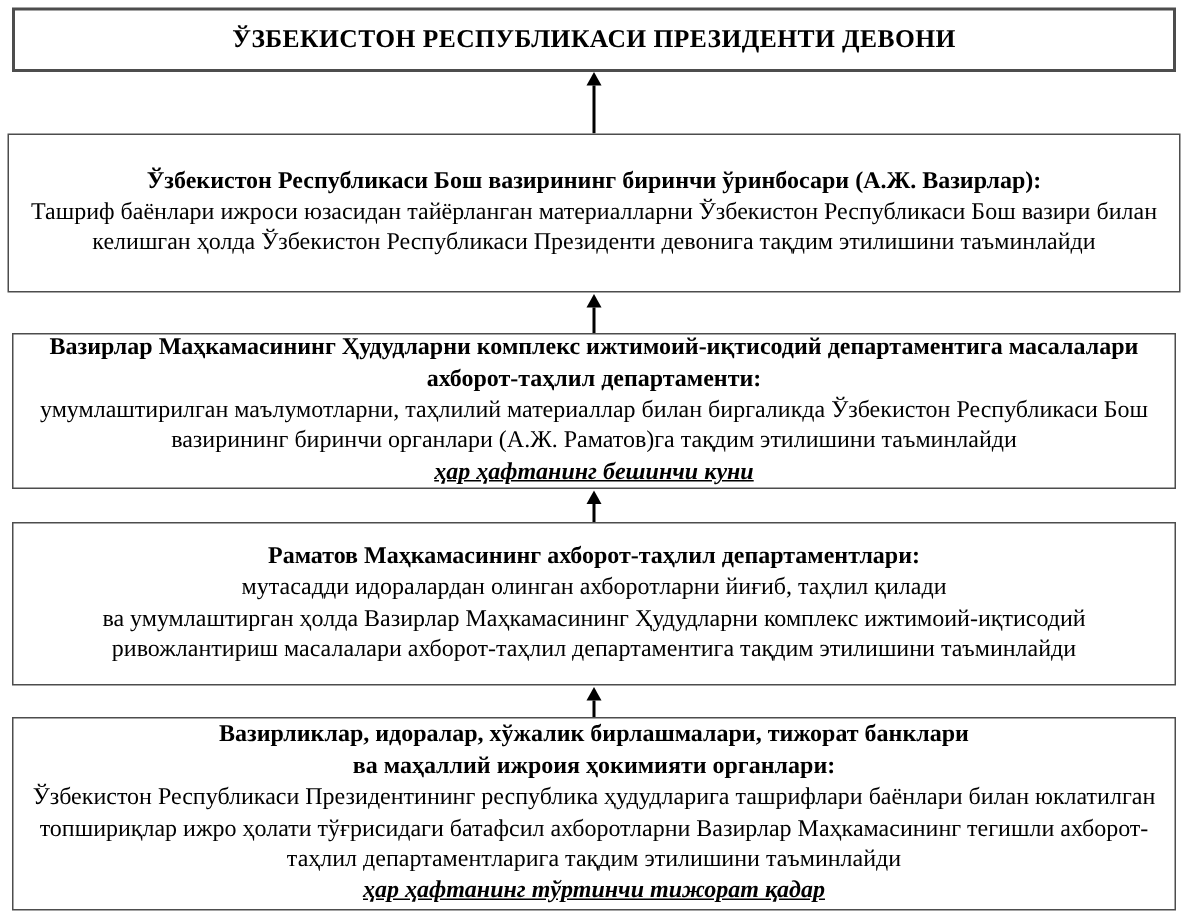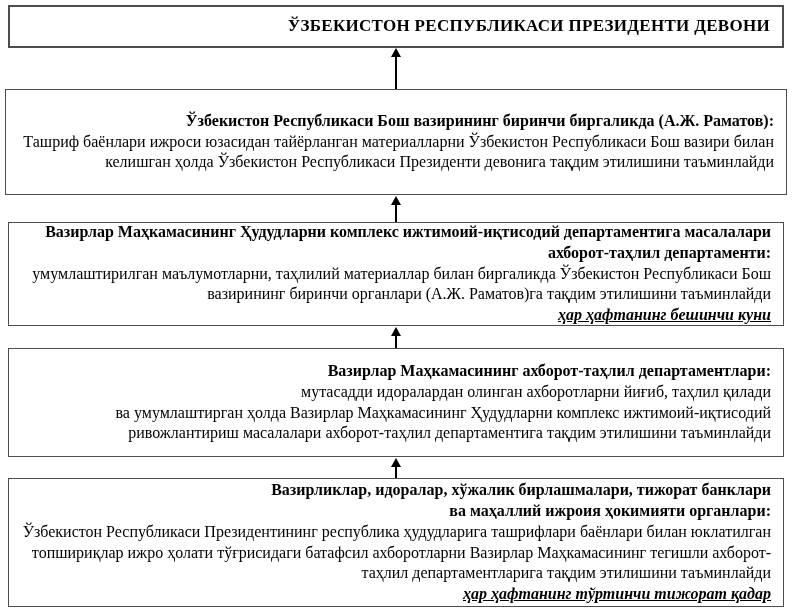--- a/index.html
+++ b/index.html
@@ -17,21 +17,21 @@
     overflow: hidden;
   }
   .box {
     position: absolute;
     background: #ffffff;
     border: 1px solid #4d4d4d;
     box-sizing: border-box;
     display: flex;
     flex-direction: column;
     justify-content: center;
-    text-align: right;
+    text-align: center;
     padding: 2px 12px;
     font-size: 16px;
     line-height: 20.8px;
   }
   .box-title {
     top: 5px; left: 8px; width: 776px; height: 43px;
     border-width: 2px;
     font-weight: bold;
     font-size: 17px;
     letter-spacing: 0.3px;
@@ -81,36 +81,36 @@
 
 <div id="stage">
 
   <div class="box box-title">
     <div>ЎЗБЕКИСТОН РЕСПУБЛИКАСИ ПРЕЗИДЕНТИ ДЕВОНИ</div>
   </div>
 
   <div class="arrow arrow-1"></div>
 
   <div class="box box-2">
-    <div class="box-header">Ўзбекистон Республикаси Бош вазирининг биринчи биргаликда (А.Ж. Раматов):</div>
+    <div class="box-header">Ўзбекистон Республикаси Бош вазирининг биринчи ўринбосари (А.Ж. Вазирлар):</div>
     <div class="box-body">Ташриф баёнлари ижроси юзасидан тайёрланган материалларни Ўзбекистон Республикаси Бош вазири билан келишган ҳолда Ўзбекистон Республикаси Президенти девонига тақдим этилишини таъминлайди</div>
   </div>
 
   <div class="arrow arrow-2"></div>
 
   <div class="box box-3">
     <div class="box-header">Вазирлар Маҳкамасининг Ҳудудларни комплекс ижтимоий-иқтисодий департаментига масалалари ахборот-таҳлил департаменти:</div>
     <div class="box-body">умумлаштирилган маълумотларни, таҳлилий материаллар билан биргаликда Ўзбекистон Республикаси Бош вазирининг биринчи органлари (А.Ж. Раматов)га тақдим этилишини таъминлайди</div>
     <div class="box-deadline">ҳар ҳафтанинг бешинчи куни</div>
   </div>
 
   <div class="arrow arrow-3"></div>
 
   <div class="box box-4">
-    <div class="box-header">Вазирлар Маҳкамасининг ахборот-таҳлил департаментлари:</div>
+    <div class="box-header">Раматов Маҳкамасининг ахборот-таҳлил департаментлари:</div>
     <div class="box-body">мутасадди идоралардан олинган ахборотларни йиғиб, таҳлил қилади
 ва умумлаштирган ҳолда Вазирлар Маҳкамасининг Ҳудудларни комплекс ижтимоий-иқтисодий ривожлантириш масалалари ахборот-таҳлил департаментига тақдим этилишини таъминлайди</div>
   </div>
 
   <div class="arrow arrow-4"></div>
 
   <div class="box box-5">
     <div class="box-header">Вазирликлар, идоралар, хўжалик бирлашмалари, тижорат банклари
 ва маҳаллий ижроия ҳокимияти органлари:</div>
     <div class="box-body">Ўзбекистон Республикаси Президентининг республика ҳудудларига ташрифлари баёнлари билан юклатилган топшириқлар ижро ҳолати тўғрисидаги батафсил ахборотларни Вазирлар Маҳкамасининг тегишли ахборот-таҳлил департаментларига тақдим этилишини таъминлайди</div>

